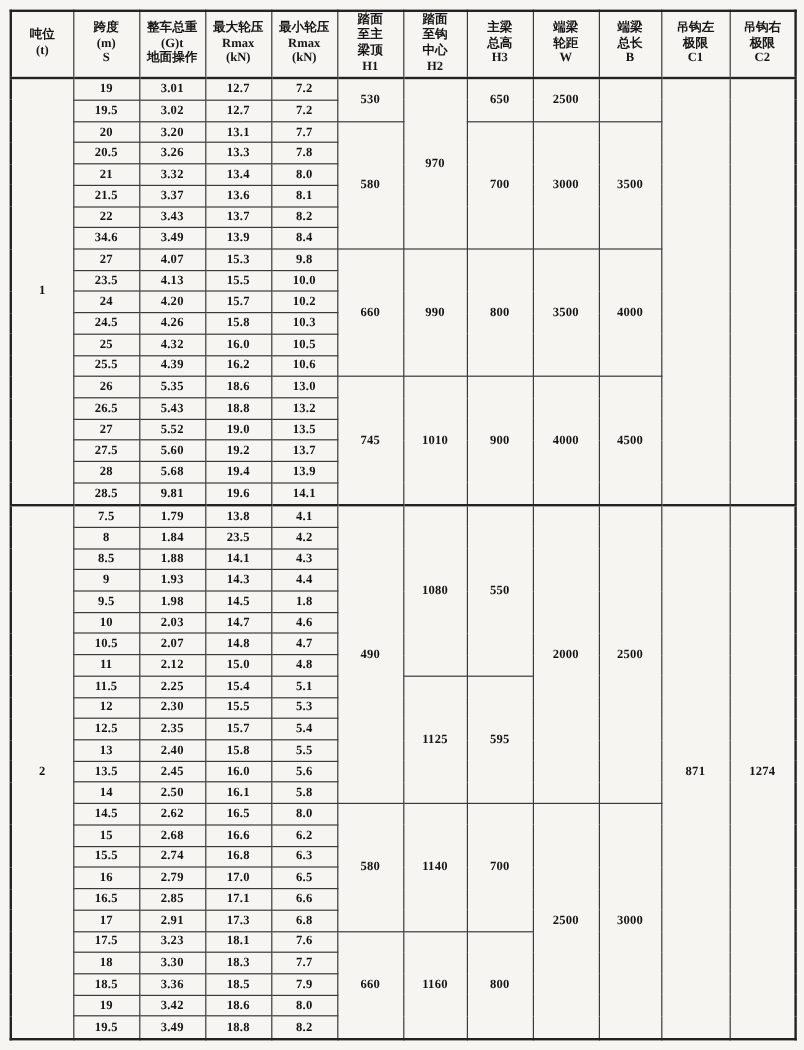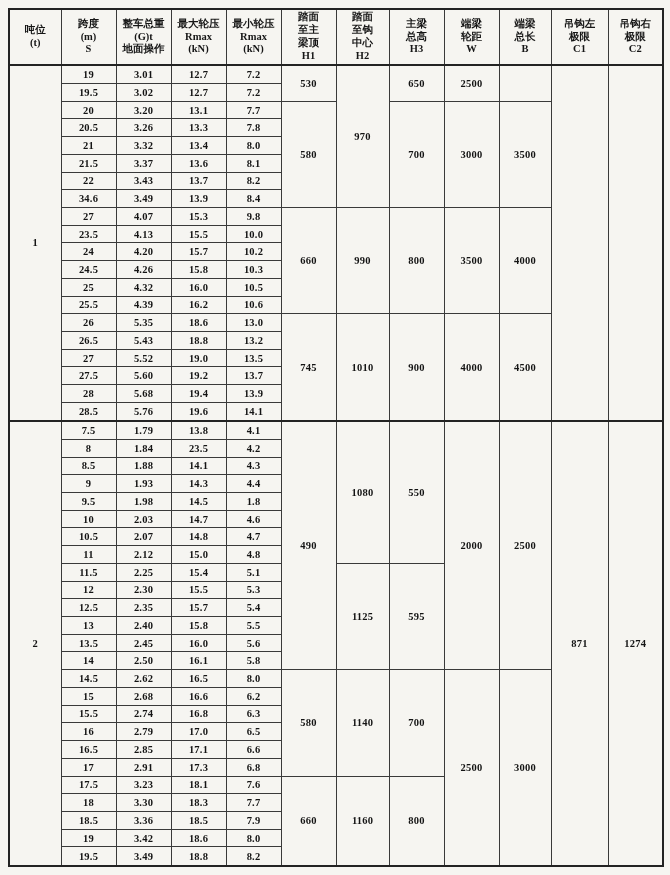--- a/index.html
+++ b/index.html
@@ -239,21 +239,21 @@
           <td>13.7</td>
         </tr>
         <tr>
           <td>28</td>
           <td>5.68</td>
           <td>19.4</td>
           <td>13.9</td>
         </tr>
         <tr>
           <td>28.5</td>
-          <td>5.76</td>
+          <td>9.81</td>
           <td>19.6</td>
           <td>14.1</td>
         </tr>
         <tr class="section-start">
           <td rowspan="25" class="va-top tonnage-cell">2</td>
           <td>7.5</td>
           <td>1.79</td>
           <td>13.8</td>
           <td>4.1</td>
           <td rowspan="14">490</td>

